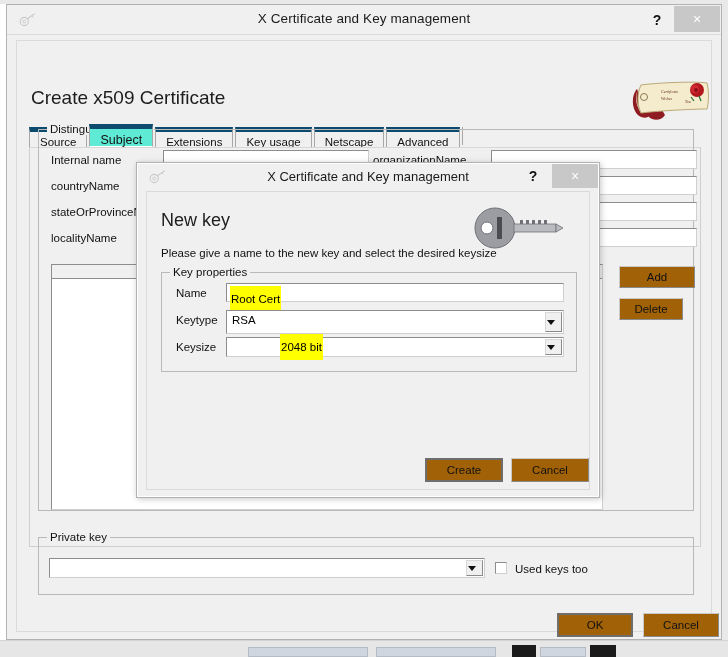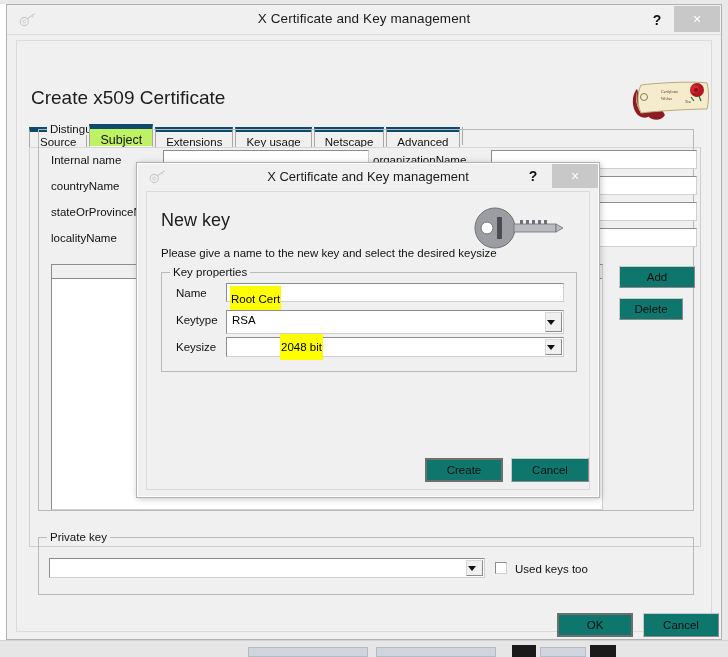--- a/index.html
+++ b/index.html
@@ -57,21 +57,21 @@
 
   
   .tabbar { position:absolute; left:22px; top:92px; height:21px; }
   .tab {
     position:relative; float:left; height:20px; padding:0 10px;
     line-height:20px; font-size:11.5px; color:#111;
     background:#f0f0f0; border-left:1px solid #a7a7a7; border-right:1px solid #a7a7a7;
     border-top:5px solid #0c4a6e; margin-right:2px;
   }
   .tab.active {
-    background:#bef264; height:23px; line-height:23px; top:-3px;
+    background:#5eead4; height:23px; line-height:23px; top:-3px;
     border-bottom:1px solid #ffffff; font-size:12.5px; z-index:3;
   }
   .tab.spacer { border-left:1px solid #a7a7a7; border-right:none; border-top:none;
                 padding:0; width:0px; height:18px; background:transparent; }
 
   .tab-panel {
     position:absolute; left:22px; top:112px; width:672px; height:400px;
     background:#f0f0f0; border:1px solid #cfcfcf; border-top:1px solid #d7d7d7;
   }
 
@@ -89,21 +89,21 @@
   }
   .listbox {
     position:absolute; background:#ffffff;
     border:1px solid #8d8d8d; border-right-color:#cfcfcf; border-bottom-color:#cfcfcf;
   }
   .listbox .lhead {
     height:14px; background:#f0f0f0; border-bottom:1px solid #8d8d8d;
   }
 
   .btn {
-    position:absolute; background:#0f766e; border:1px solid #8a8a8a;
+    position:absolute; background:#a16207; border:1px solid #8a8a8a;
     border-top-color:#c9c9c9; border-left-color:#c9c9c9;
     font-size:11.5px; color:#111; text-align:center; cursor:default;
     box-shadow: 0 0 0 0 transparent;
   }
   .btn.default { border:2px solid #6e6e6e; }
 
   .combo {
     position:absolute; background:#ffffff;
     border:1px solid #8d8d8d; border-right-color:#cfcfcf; border-bottom-color:#cfcfcf;
   }

